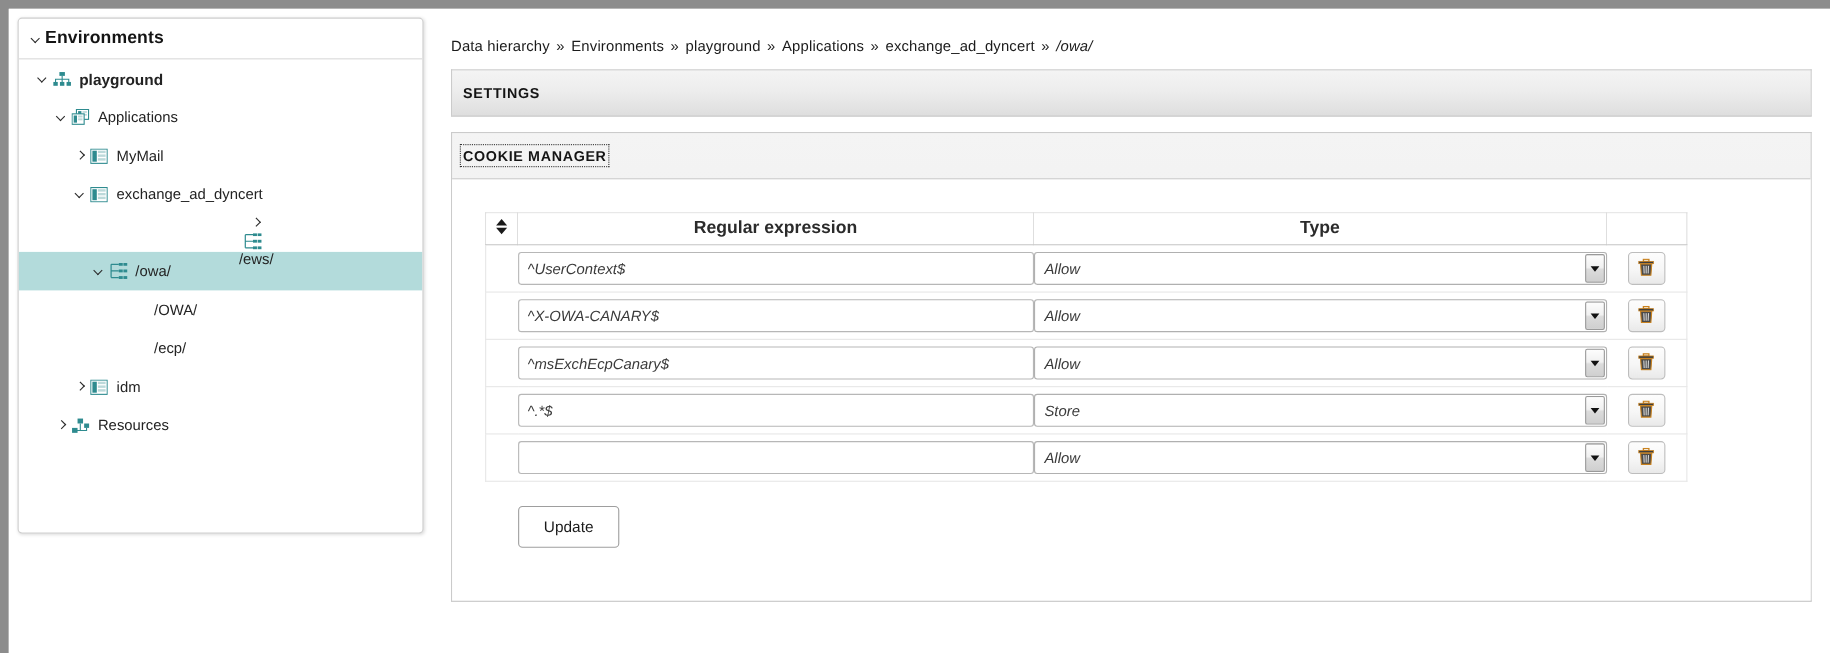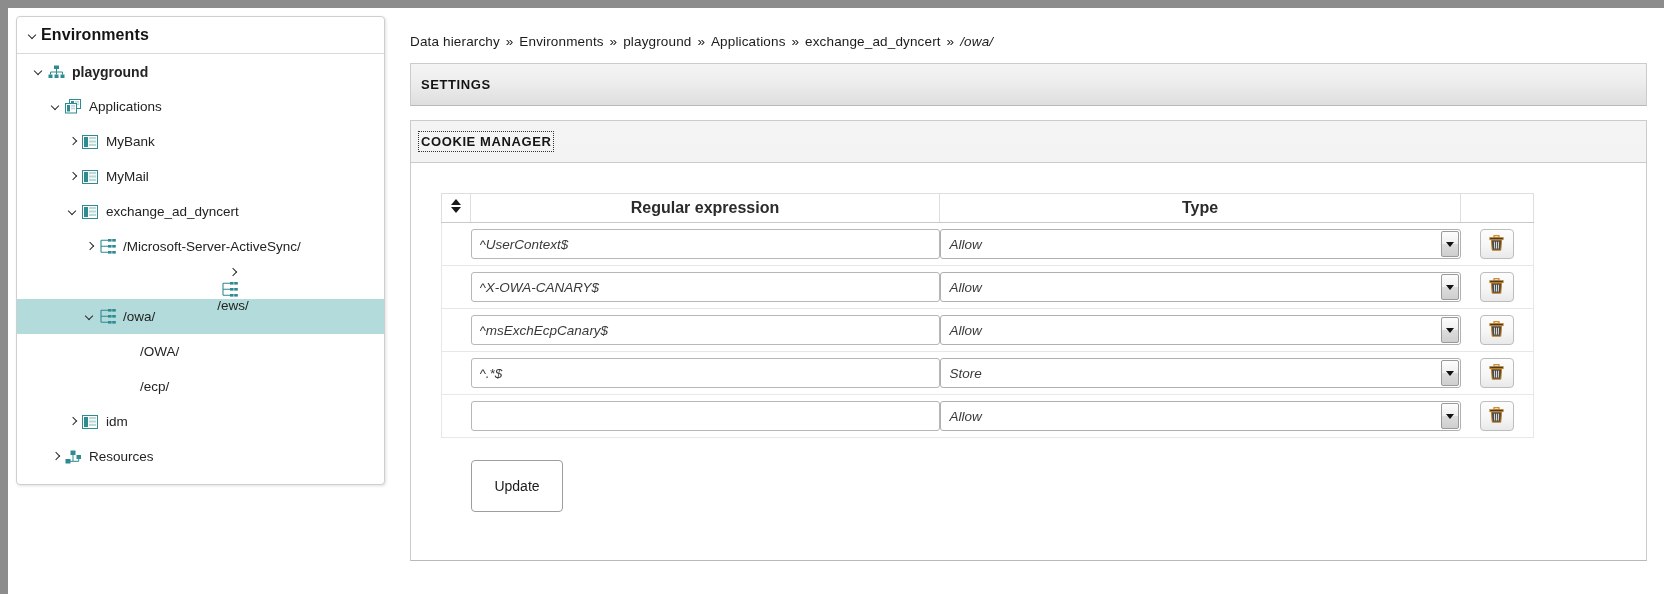--- a/index.html
+++ b/index.html
@@ -279,21 +279,21 @@
     position: absolute; left: 0; width: 0; height: 0;
     border-left: 5px solid transparent;
     border-right: 5px solid transparent;
   }
   .sorter .up { top: 1px; border-bottom: 6px solid #1a1a1a; }
   .sorter .dn { bottom: 1px; border-top: 6px solid #1a1a1a; }
 
   .update-row { padding: 22px 0 0 30px; }
   .btn-update {
     min-width: 92px;
-    height: 52px;
+    height: 38px;
     padding: 0 20px;
     background: #ffffff;
     border: 1px solid #9e9e9e;
     border-radius: 4px;
     font-size: 14px;
     color: #1a1a1a;
     font-family: "Liberation Sans", sans-serif;
     cursor: pointer;
   }
   .panel-bottom-pad { height: 26px; }
@@ -353,70 +353,36 @@
             </span>
             <span class="ticon">
               <svg width="16" height="14" viewBox="0 0 16 14">
                 <rect x="0.5" y="0.5" width="15" height="13" fill="#ffffff" stroke="#2e8b8f"></rect>
                 <rect x="2" y="2" width="4" height="10" fill="#2e8b8f"></rect>
                 <rect x="7" y="2" width="7" height="2.2" fill="#bcd9da"></rect>
                 <rect x="7" y="5.4" width="7" height="2.2" fill="#bcd9da"></rect>
                 <rect x="7" y="8.8" width="7" height="2.2" fill="#bcd9da"></rect>
               </svg>
             </span>
-            <span class="tlabel">MyBank</span>
+            <span class="tlabel">MyMail</span>
           </div>
           <div class="tree-node" style="padding-left: 48px;">
             <span class="tw">
-              <span class="chev-right"></span>
+              <span class="chev-down"></span>
             </span>
             <span class="ticon">
               <svg width="16" height="14" viewBox="0 0 16 14">
                 <rect x="0.5" y="0.5" width="15" height="13" fill="#ffffff" stroke="#2e8b8f"></rect>
                 <rect x="2" y="2" width="4" height="10" fill="#2e8b8f"></rect>
                 <rect x="7" y="2" width="7" height="2.2" fill="#bcd9da"></rect>
                 <rect x="7" y="5.4" width="7" height="2.2" fill="#bcd9da"></rect>
                 <rect x="7" y="8.8" width="7" height="2.2" fill="#bcd9da"></rect>
               </svg>
             </span>
-            <span class="tlabel">MyMail</span>
-          </div>
-          <div class="tree-node" style="padding-left: 48px;">
-            <span class="tw">
-              <span class="chev-down"></span>
-            </span>
-            <span class="ticon">
-              <svg width="16" height="14" viewBox="0 0 16 14">
-                <rect x="0.5" y="0.5" width="15" height="13" fill="#ffffff" stroke="#2e8b8f"></rect>
-                <rect x="2" y="2" width="4" height="10" fill="#2e8b8f"></rect>
-                <rect x="7" y="2" width="7" height="2.2" fill="#bcd9da"></rect>
-                <rect x="7" y="5.4" width="7" height="2.2" fill="#bcd9da"></rect>
-                <rect x="7" y="8.8" width="7" height="2.2" fill="#bcd9da"></rect>
-              </svg>
-            </span>
             <span class="tlabel">exchange_ad_dyncert</span>
-          </div>
-          <div class="tree-node" style="padding-left: 65px;">
-            <span class="tw">
-              <span class="chev-right"></span>
-            </span>
-            <span class="ticon">
-              <svg width="17" height="15" viewBox="0 0 17 15">
-                <g fill="#2e8b8f">
-                  <rect x="9" y="0" width="3.6" height="2.6"></rect>
-                  <rect x="13.2" y="0" width="3.6" height="2.6"></rect>
-                  <rect x="9" y="6" width="3.6" height="2.6"></rect>
-                  <rect x="13.2" y="6" width="3.6" height="2.6"></rect>
-                  <rect x="9" y="12" width="3.6" height="2.6"></rect>
-                  <rect x="13.2" y="12" width="3.6" height="2.6"></rect>
-                </g>
-                <path d="M2 1.3 L9 1.3 M2 7.3 L9 7.3 M2 13.3 L9 13.3 M2 1.3 L2 13.3" stroke="#2e8b8f" fill="none" stroke-width="1.1"></path>
-              </svg>
-            </span>
-            <span class="tlabel">/Microsoft-Server-ActiveSync/</span>
           </div>
           <div class="tree-node" style="padding-left: 65px; flex-direction: column;">
             <span class="tw">
               <span class="chev-right"></span>
             </span>
             <span class="ticon">
               <svg width="17" height="15" viewBox="0 0 17 15">
                 <g fill="#2e8b8f">
                   <rect x="9" y="0" width="3.6" height="2.6"></rect>
                   <rect x="13.2" y="0" width="3.6" height="2.6"></rect>

